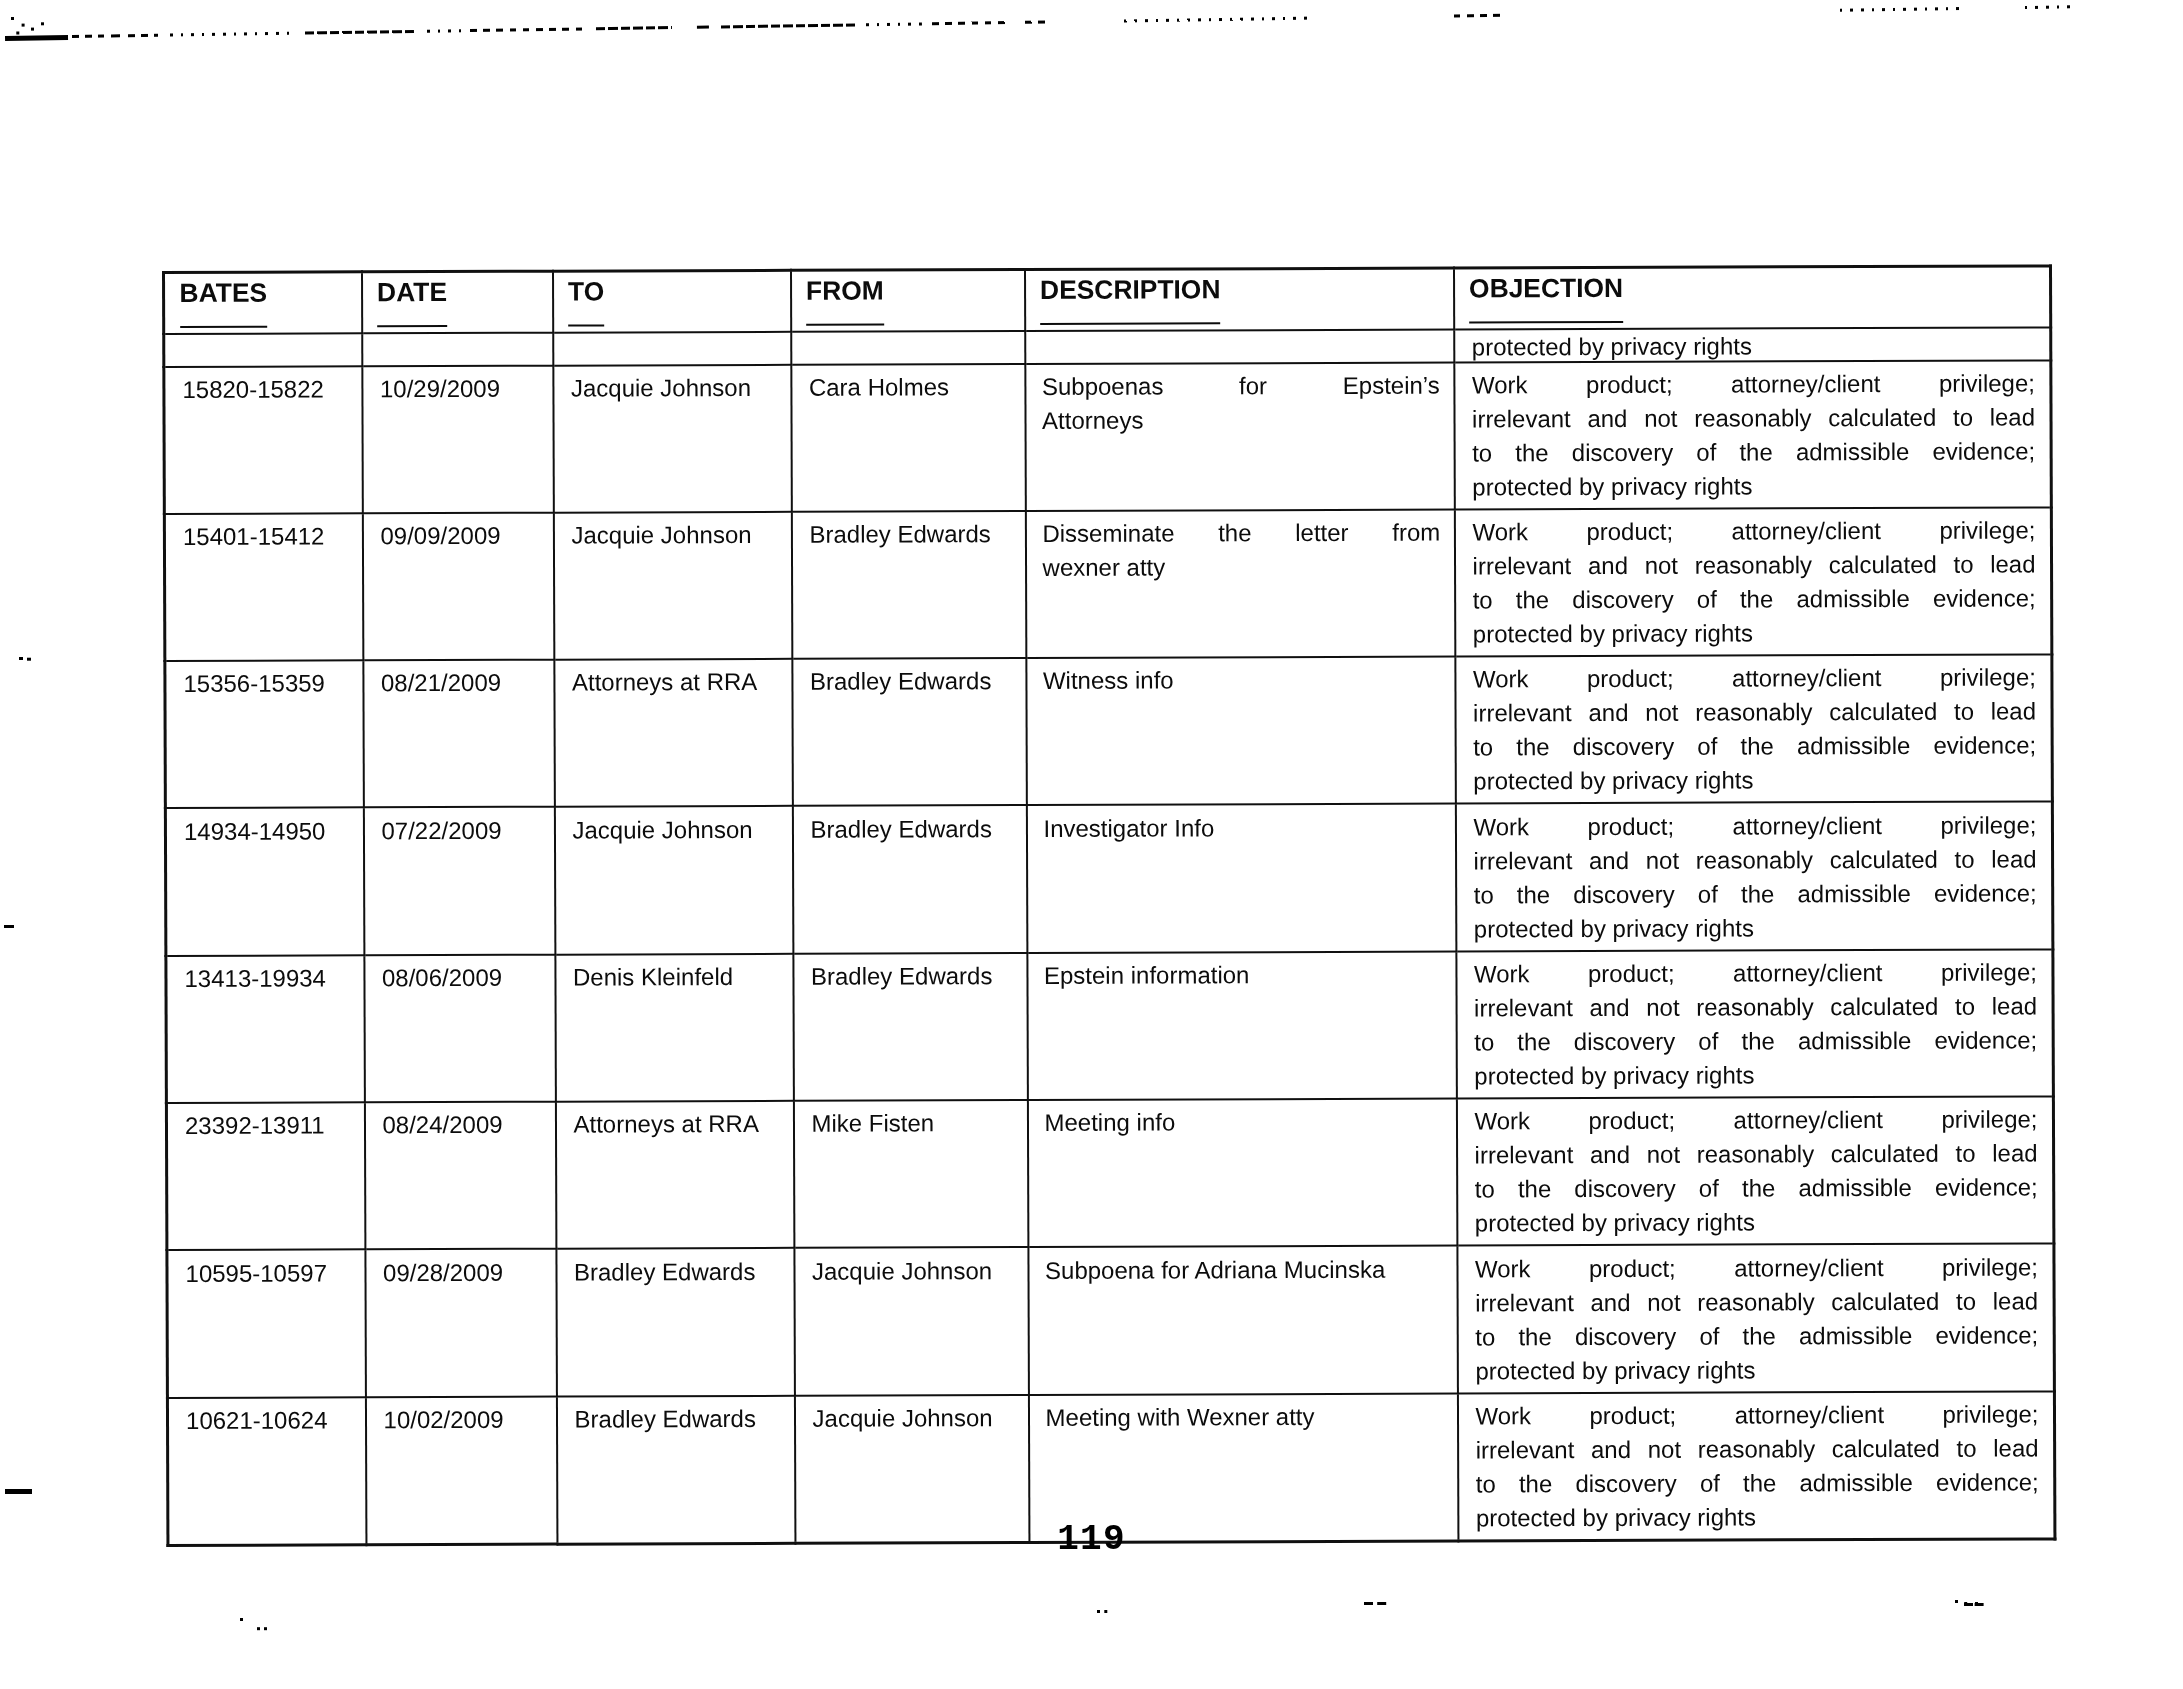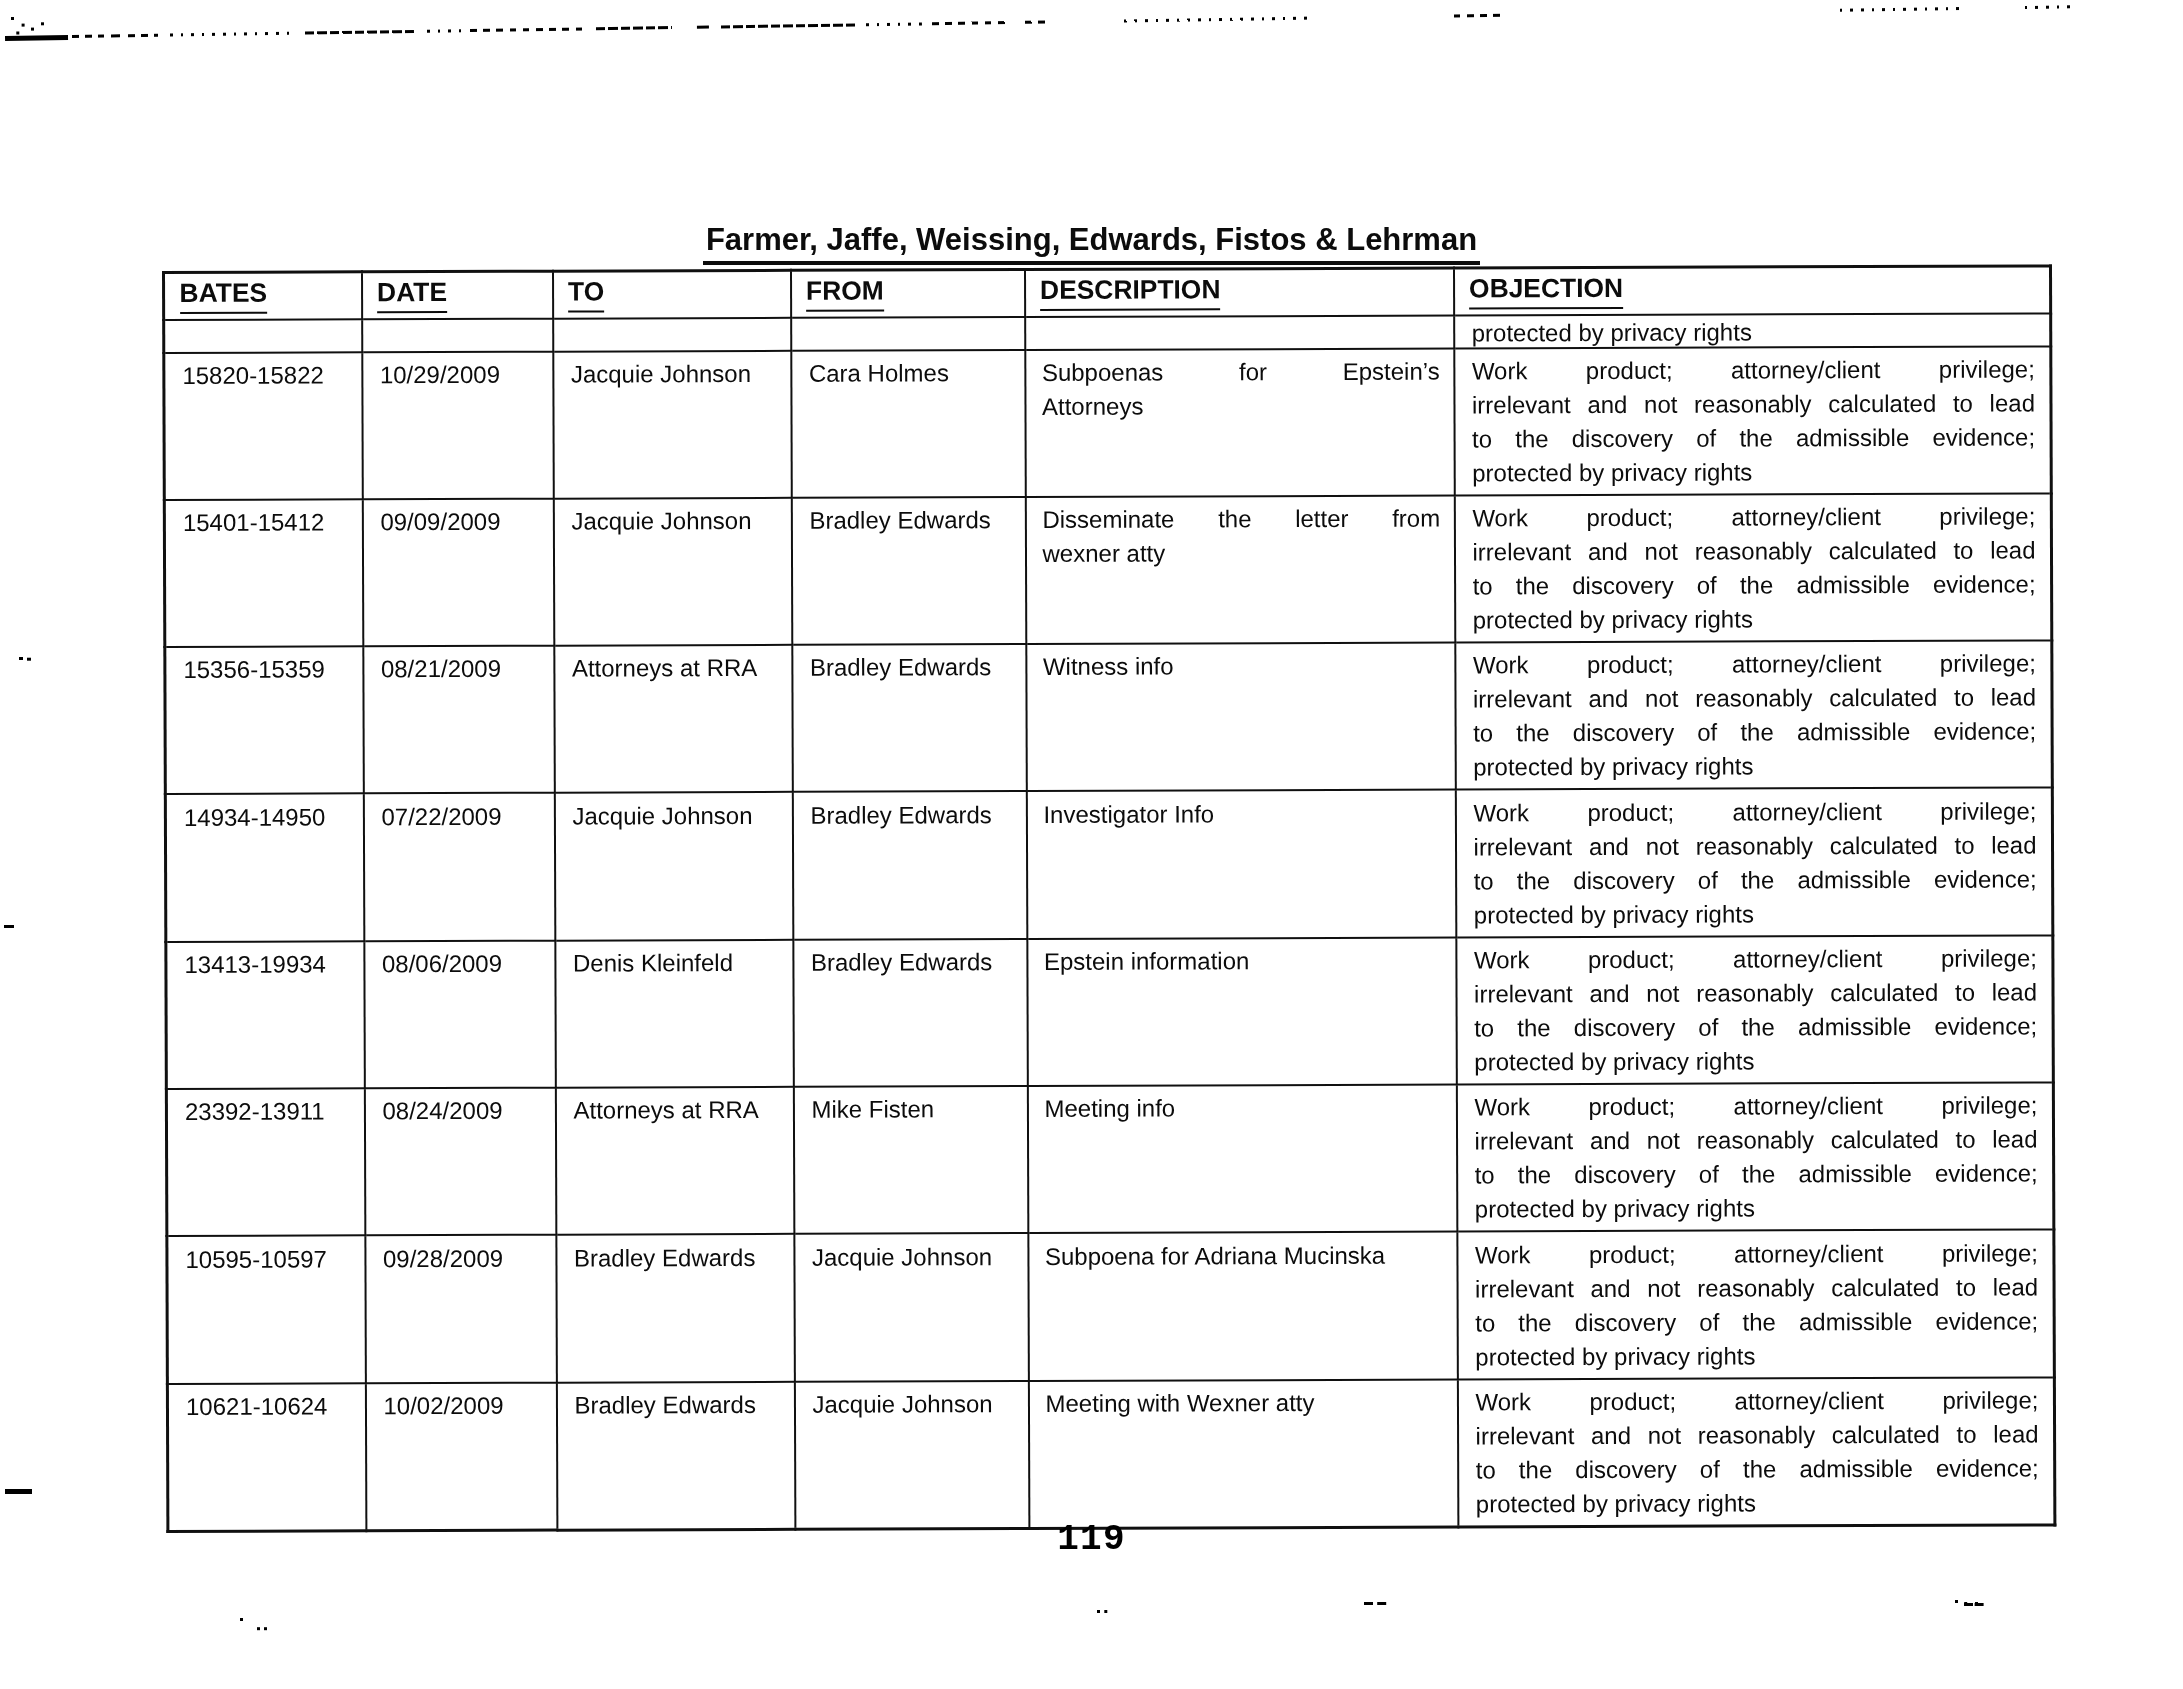--- a/index.html
+++ b/index.html
@@ -40,21 +40,21 @@
   }
   #log-table th, #log-table td {
     border: 2px solid #101010;
     vertical-align: top;
     overflow: hidden;
   }
   #log-table th {
     text-align: left; font-size: 26.4px; font-weight: bold;
     padding: 4px 6.6px 5.3px 14.5px; height: 34px;
   }
-  .hu { display: inline-block; border-bottom: 2.6px solid #0c0c0c; padding-bottom: 3px; }
+  .hu { display: inline-block; border-bottom: 2.6px solid #0c0c0c; padding-bottom: 17px; }
   td.cell {
     font-size: 24px; line-height: 34px;
     padding: 5.3px 12px 0 17px;
   }
   tr.filler-row td { height: 29px; line-height: 29px; padding-top: 1.3px; }
   tr.data-row td { height: 140px; border-top-width: 3.3px; }
   td.desc { padding: 5.3px 13.2px 0 16px; }
   td.obj  { padding: 5.3px 14.5px 0 17px; }
   .j { text-align: justify; text-align-last: justify; }
 
@@ -94,23 +94,20 @@
   <div class="artifact" style="left:10.6px;top:17px;width:3.3px;height:3.3px;box-shadow:10.6px 6.6px 0 #000,5.3px 14.5px 0 #000,20px 10.6px 0 #000,30px 5.3px 0 #000"></div>
   <div class="artifact" style="left:18.5px;top:657px;width:4px;height:2.6px;box-shadow:8px 0.7px 0 #000"></div>
   <div class="artifact" style="left:4px;top:925px;width:10px;height:2.6px"></div>
   <div class="artifact" style="left:5.3px;top:1489px;width:26.4px;height:4.6px"></div>
   <div class="artifact" style="left:240px;top:1618px;width:2.6px;height:2.6px;box-shadow:17px 9.2px 0 #000,24px 9.2px 0 #000"></div>
   <div class="artifact" style="left:1097px;top:1610px;width:3.3px;height:2.6px;box-shadow:7.3px 0 0 #000"></div>
   <div class="artifact" style="left:1364px;top:1602px;width:9.2px;height:2.6px;box-shadow:13.2px 0 0 #000"></div>
   <div class="artifact" style="left:1955px;top:1600px;width:3.3px;height:3.3px;box-shadow:9.2px 2px 0 0 #000,20px 2px 0 0 #000"></div>
   <div class="artifact" style="left:1964px;top:1603px;width:9.2px;height:3.3px;box-shadow:10.6px 0 0 #000"></div>
 
-  <div class="doc-title" id="title-2">
-    <span class="u-thick">Farmer, Jaffe, Weissing, Edwards, Fistos &amp; Lehrman</span>
-  </div>
 
   <table id="log-table">
     <colgroup>
       <col style="width:198px">
         <col style="width:191px">
         <col style="width:238px">
       <col style="width:234px">
         <col style="width:429px">
         <col style="width:597px">
     </colgroup>

